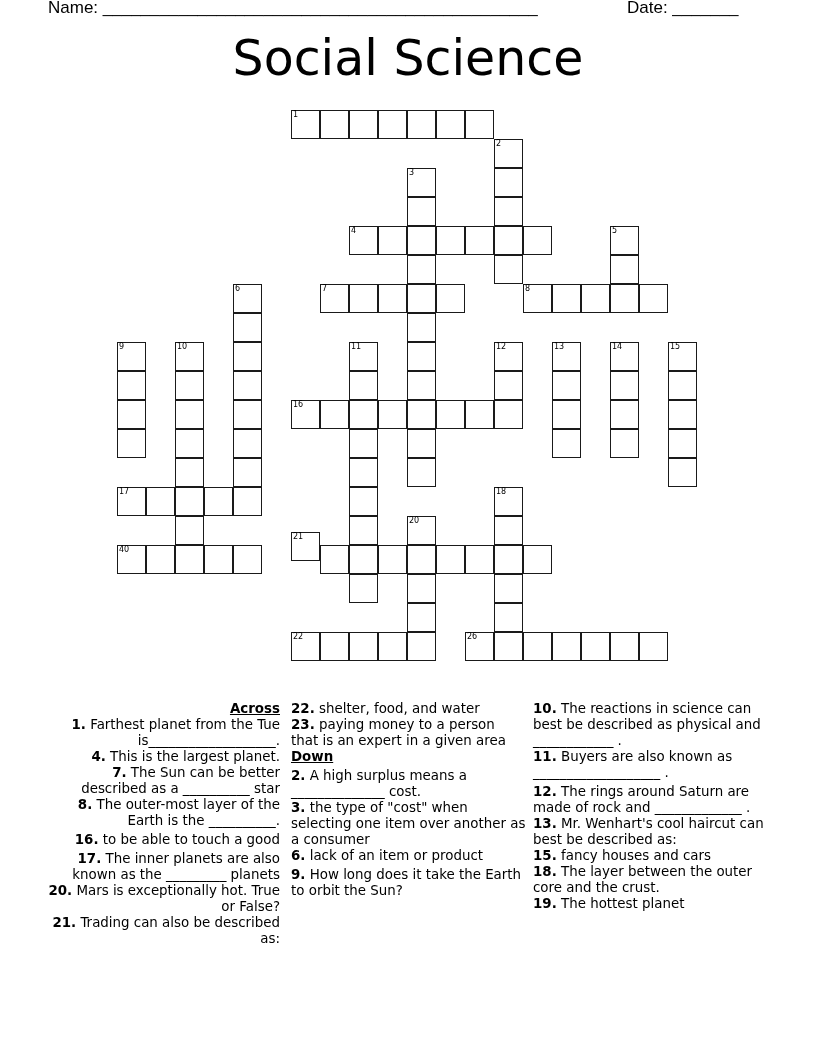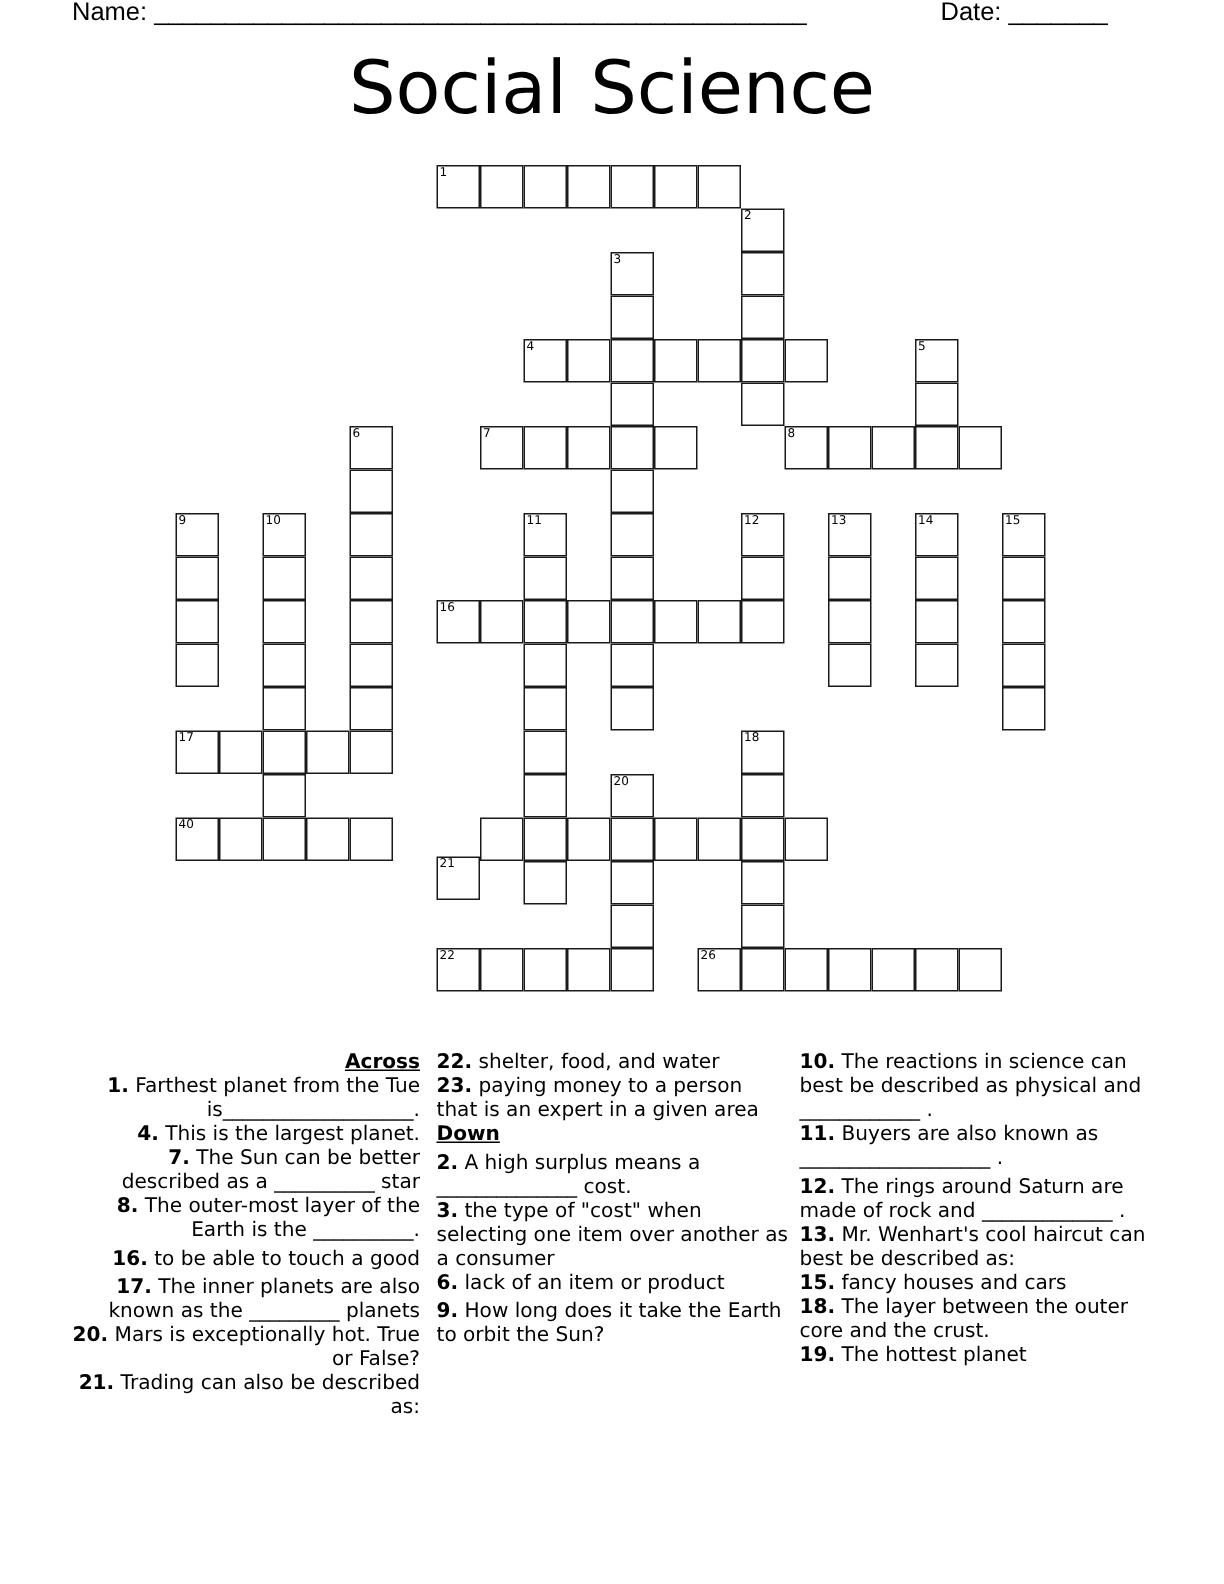--- a/index.html
+++ b/index.html
@@ -172,21 +172,21 @@
     <div class="cell" style="left: 407px; top: 545px;"></div>
     <div class="cell" style="left: 407px; top: 574px;"></div>
     <div class="cell" style="left: 407px; top: 603px;"></div>
     <div class="cell" style="left: 407px; top: 632px;"></div>
     <div class="cell" style="left: 117px; top: 545px;">
       <span class="num">40</span>
     </div>
     <div class="cell" style="left: 146px; top: 545px;"></div>
     <div class="cell" style="left: 204px; top: 545px;"></div>
     <div class="cell" style="left: 233px; top: 545px;"></div>
-    <div class="cell" style="left: 291px; top: 571px;">
+    <div class="cell" style="left: 291px; top: 532px;">
       <span class="num">21</span>
     </div>
     <div class="cell" style="left: 320px; top: 545px;"></div>
     <div class="cell" style="left: 378px; top: 545px;"></div>
     <div class="cell" style="left: 436px; top: 545px;"></div>
     <div class="cell" style="left: 465px; top: 545px;"></div>
     <div class="cell" style="left: 523px; top: 545px;"></div>
     <div class="cell" style="left: 291px; top: 632px;">
       <span class="num">22</span>
     </div>

